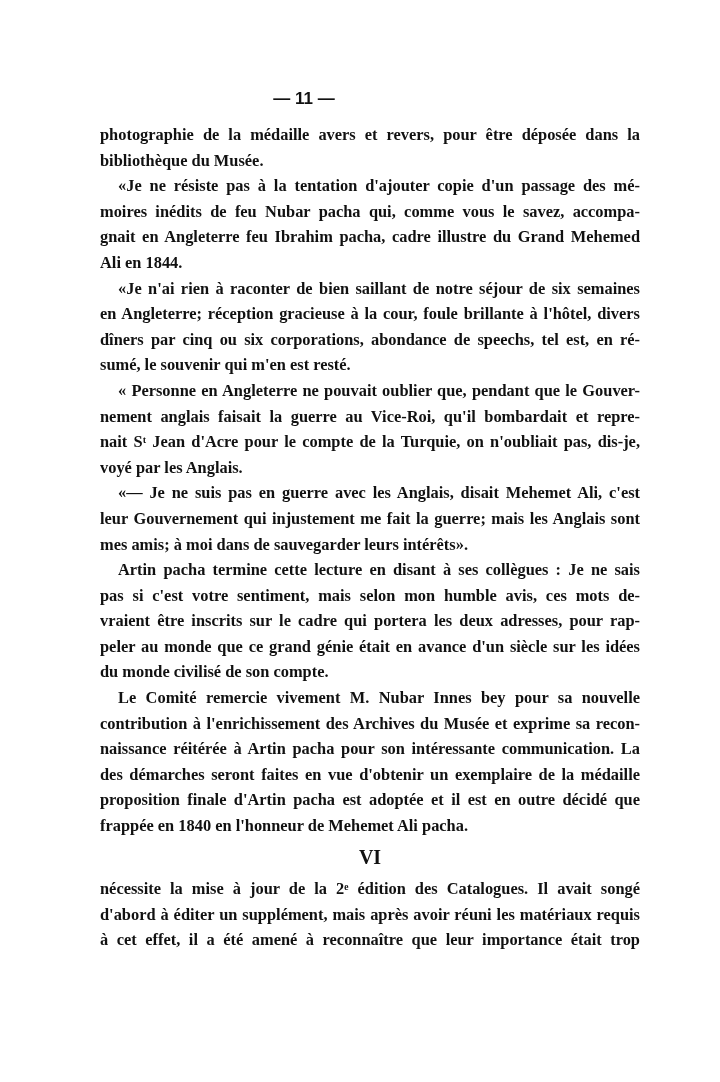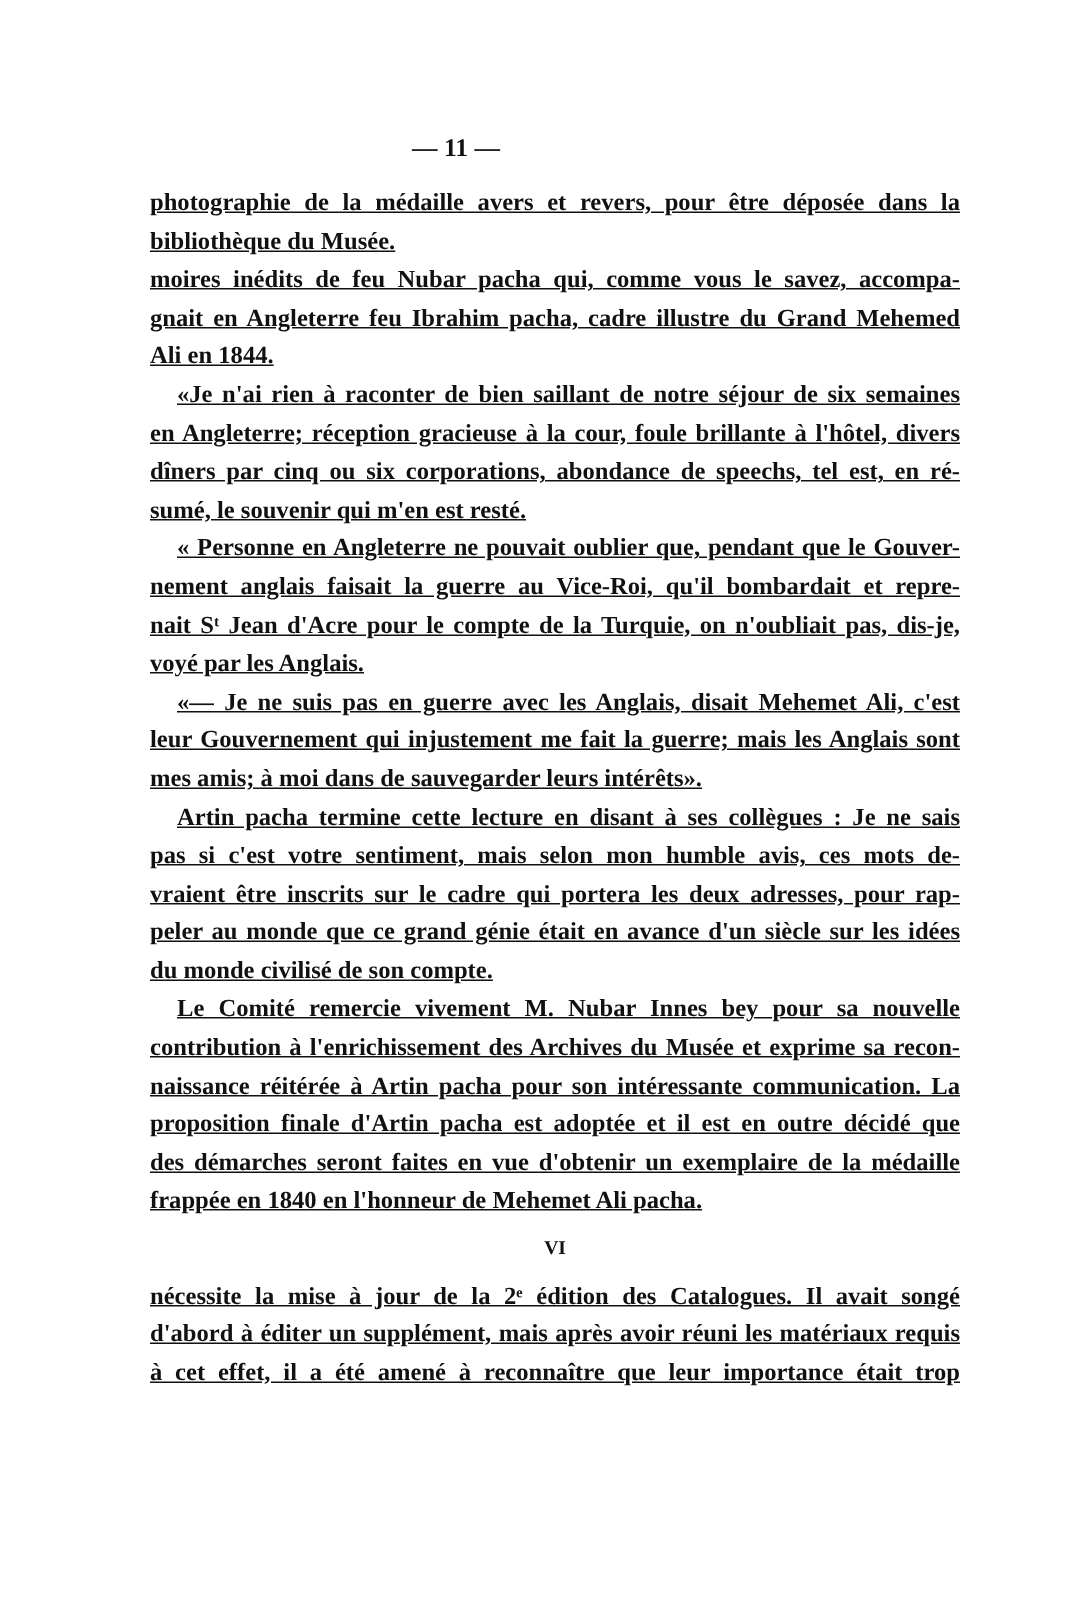--- a/index.html
+++ b/index.html
@@ -1,51 +1,52 @@
 <!DOCTYPE html>
 <html><head>
 <meta charset="utf-8">
 <style>
   html, body { margin: 0; padding: 0; background: #ffffff; }
   body { width: 720px; height: 1082px; position: relative; overflow: hidden; }
   .page { position: absolute; left: 0; top: 0; width: 720px; height: 1082px; background: #fff; }
   .folio {
     position: absolute; left: 0; width: 608px; top: 89px; text-align: center;
-    font-family: Liberation Serif, serif; font-weight: bold; font-size: 17px; color: #111;
+    font-family: Liberation Sans, sans-serif; font-weight: bold; font-size: 17px; color: #111;
   }
   .textblock {
     position: absolute; left: 100px; width: 540px; top: 122px;
     font-family: "Liberation Serif", serif; font-weight: bold; color: #111;
     font-size: 16.4px; line-height: 25.6px;
   }
   .line {
     display: block; height: 25.6px; white-space: nowrap;
     text-align: justify; text-align-last: justify;
   }
   .line.last { text-align-last: left; }
   .line.indent { padding-left: 18px; }
   .heading {
     display: block; height: 25.6px; text-align: center; margin: 6px 0 6px 0;
-    font-size: 13px;
+    font-size: 20px;
   }
-  .para { display: block; text-decoration: underline; }
+  .para { display: block; }
 </style>
 </head>
 <body>
 
 <div class="page">
   <div class="folio">— 11 —</div>
 
   <div class="textblock">
     <div id="paras-1">
         <div class="para">
           <span class="line">photographie de la médaille avers et revers, pour être déposée dans la</span>
           <span class="line last">bibliothèque du Musée.</span>
         </div>
         <div class="para">
+          <span class="line indent">«Je ne résiste pas à la tentation d'ajouter copie d'un passage des mé-</span>
           <span class="line">moires inédits de feu Nubar pacha qui, comme vous le savez, accompa-</span>
           <span class="line">gnait en Angleterre feu Ibrahim pacha, cadre illustre du Grand Mehemed</span>
           <span class="line last">Ali en 1844.</span>
         </div>
         <div class="para">
           <span class="line indent">«Je n'ai rien à raconter de bien saillant de notre séjour de six semaines</span>
           <span class="line">en Angleterre; réception gracieuse à la cour, foule brillante à l'hôtel, divers</span>
           <span class="line">dîners par cinq ou six corporations, abondance de speechs, tel est, en ré-</span>
           <span class="line last">sumé, le souvenir qui m'en est resté.</span>
         </div>
@@ -64,22 +65,22 @@
           <span class="line indent">Artin pacha termine cette lecture en disant à ses collègues : Je ne sais</span>
           <span class="line">pas si c'est votre sentiment, mais selon mon humble avis, ces mots de-</span>
           <span class="line">vraient être inscrits sur le cadre qui portera les deux adresses, pour rap-</span>
           <span class="line">peler au monde que ce grand génie était en avance d'un siècle sur les idées</span>
           <span class="line last">du monde civilisé de son compte.</span>
         </div>
         <div class="para">
           <span class="line indent">Le Comité remercie vivement M. Nubar Innes bey pour sa nouvelle</span>
           <span class="line">contribution à l'enrichissement des Archives du Musée et exprime sa recon-</span>
           <span class="line">naissance réitérée à Artin pacha pour son intéressante communication. La</span>
+          <span class="line">des démarches seront faites en vue d'obtenir un exemplaire de la médaille</span>
           <span class="line">proposition finale d'Artin pacha est adoptée et il est en outre décidé que</span>
-          <span class="line">des démarches seront faites en vue d'obtenir un exemplaire de la médaille</span>
           <span class="line last">frappée en 1840 en l'honneur de Mehemet Ali pacha.</span>
         </div>
       </div>
     <div class="heading">VI</div>
     <div id="paras-2">
         <div class="para">
           <span class="line">nécessite la mise à jour de la 2ᵉ édition des Catalogues. Il avait songé</span>
           <span class="line">d'abord à éditer un supplément, mais après avoir réuni les matériaux requis</span>
           <span class="line">à cet effet, il a été amené à reconnaître que leur importance était trop</span>
         </div>

